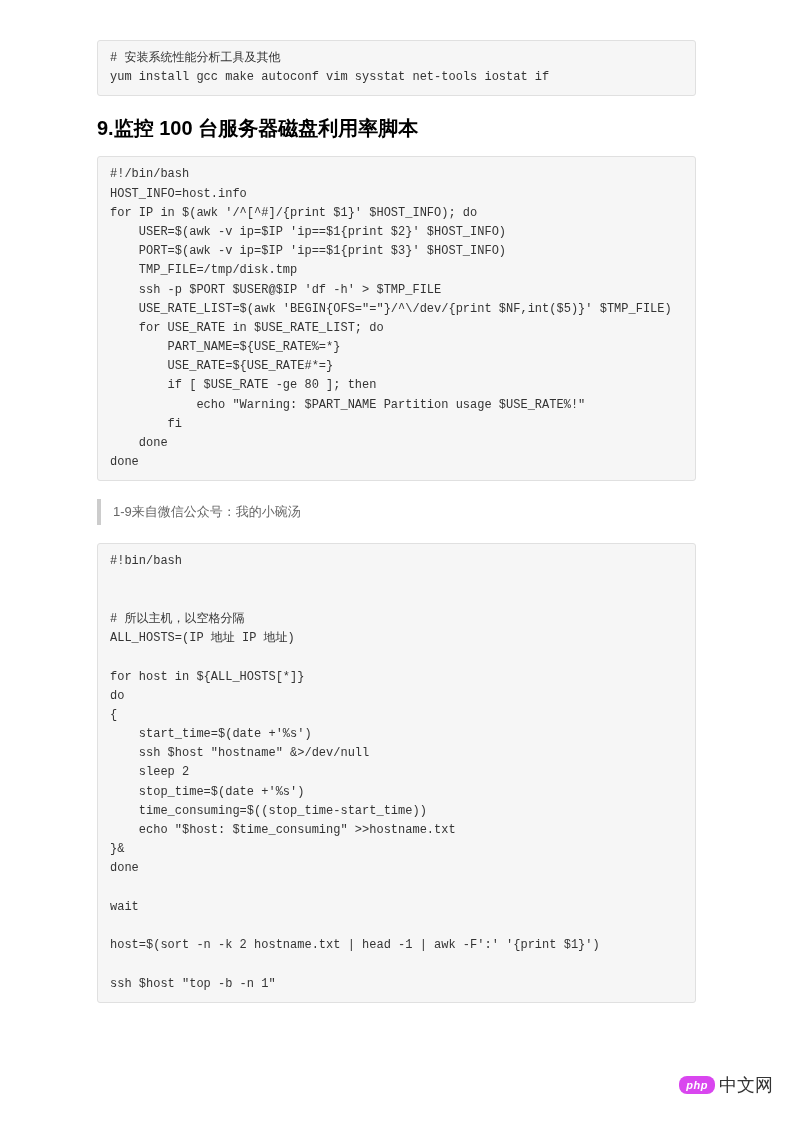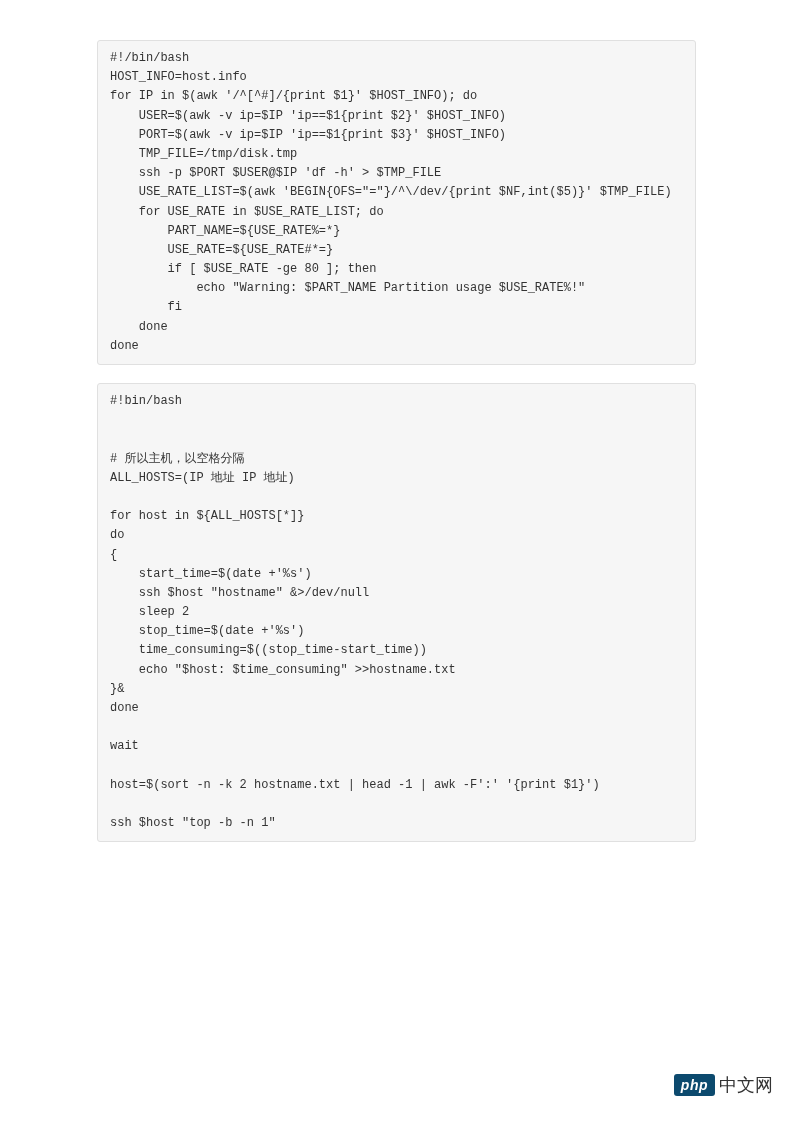--- a/index.html
+++ b/index.html
@@ -47,58 +47,62 @@
     }
     .footer-logo {
       position: absolute;
       bottom: 26px;
       right: 20px;
       display: flex;
       align-items: center;
       gap: 4px;
     }
     .php-badge {
-      background: #0c4a6e;
+      background: #d946ef;
       color: #fff;
-      font-size: 14px;
+      font-size: 11px;
       font-weight: bold;
       padding: 3px 7px;
-      border-radius: 3px;
+      border-radius: 8px;
       font-style: italic;
       letter-spacing: 0.5px;
     }
     .cn-text {
       font-size: 18px;
       color: #333;
       font-weight: 500;
     }
   </style>
 </head>
 <body>
 
 <div class="content">
+  <div class="code-block"># 安装系统性能分析工具及其他
+yum install gcc make autoconf vim sysstat net-tools iostat if</div>
 
+  <h2>9.监控 100 台服务器磁盘利用率脚本</h2>
 
   <div class="code-block">#!/bin/bash
 HOST_INFO=host.info
 for IP in $(awk '/^[^#]/{print $1}' $HOST_INFO); do
     USER=$(awk -v ip=$IP 'ip==$1{print $2}' $HOST_INFO)
     PORT=$(awk -v ip=$IP 'ip==$1{print $3}' $HOST_INFO)
     TMP_FILE=/tmp/disk.tmp
     ssh -p $PORT $USER@$IP 'df -h' &gt; $TMP_FILE
     USE_RATE_LIST=$(awk 'BEGIN{OFS="="}/^\/dev/{print $NF,int($5)}' $TMP_FILE)
     for USE_RATE in $USE_RATE_LIST; do
         PART_NAME=${USE_RATE%=*}
         USE_RATE=${USE_RATE#*=}
         if [ $USE_RATE -ge 80 ]; then
             echo "Warning: $PART_NAME Partition usage $USE_RATE%!"
         fi
     done
 done</div>
 
+  <div class="quote-block">1-9来自微信公众号：我的小碗汤</div>
 
 
   <div class="code-block">#!bin/bash
 
 
 # 所以主机，以空格分隔
 ALL_HOSTS=(IP 地址 IP 地址)
 
 for host in ${ALL_HOSTS[*]}
 do

